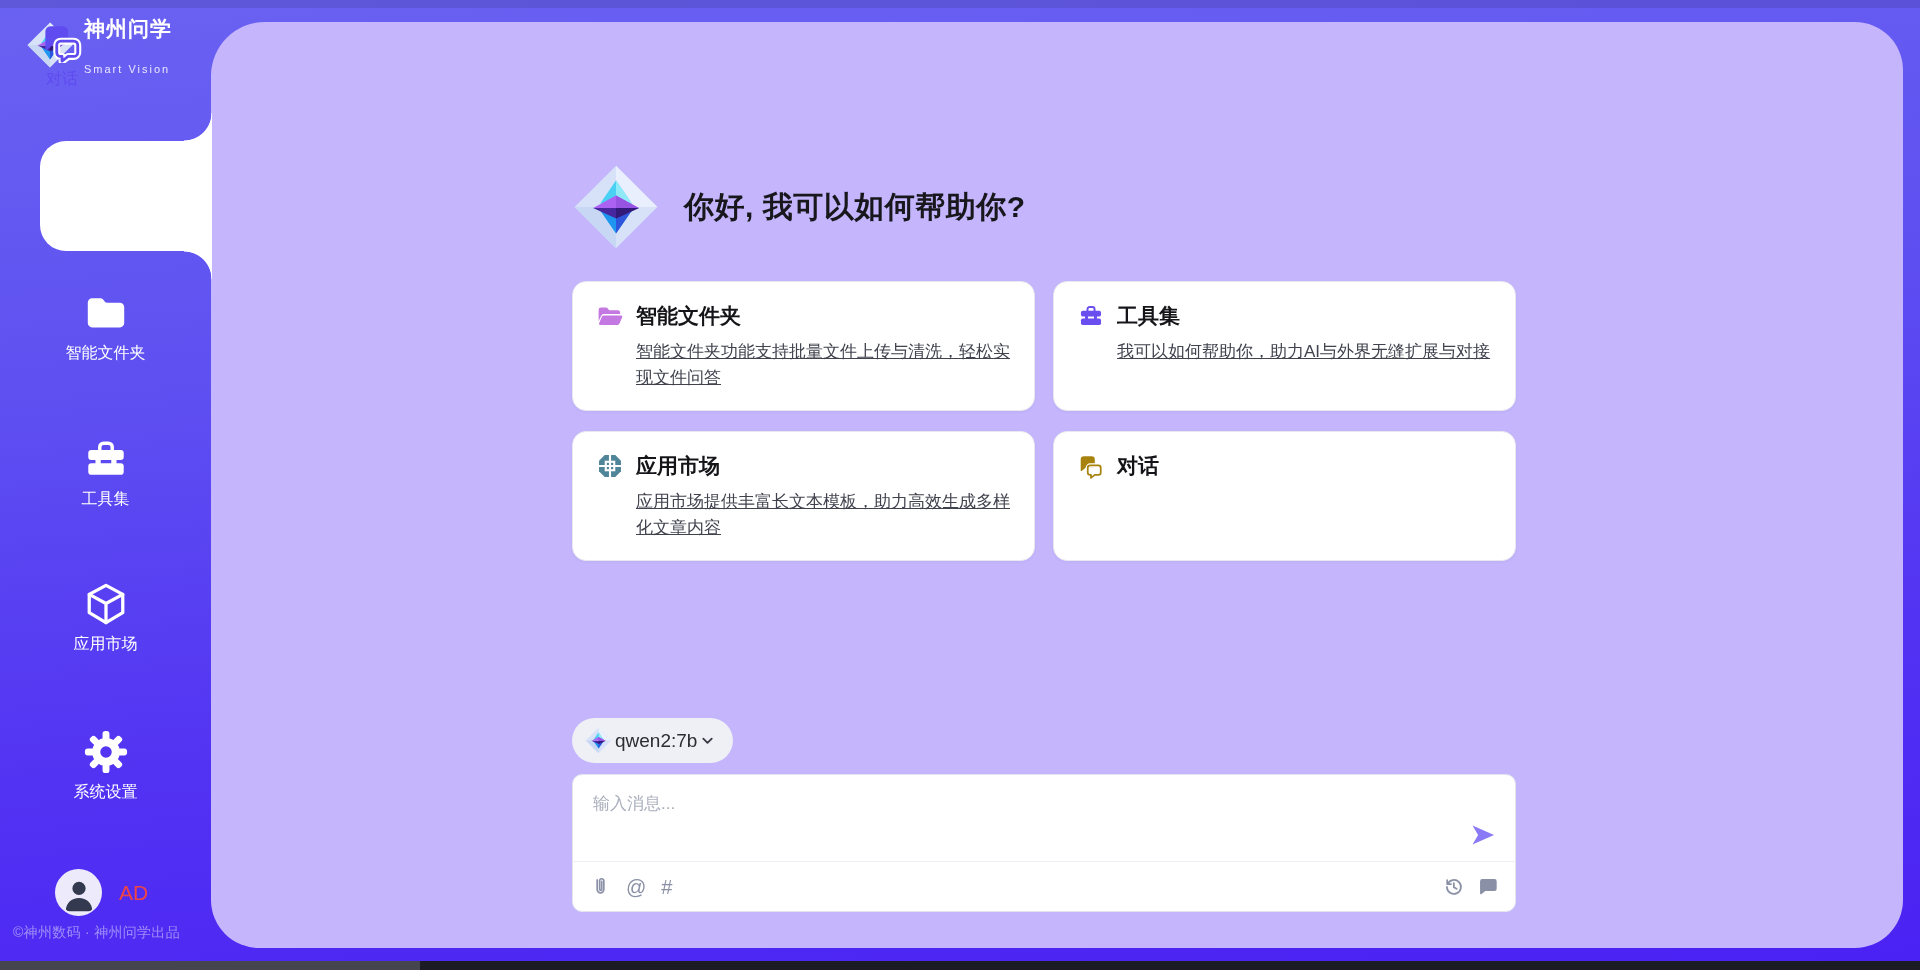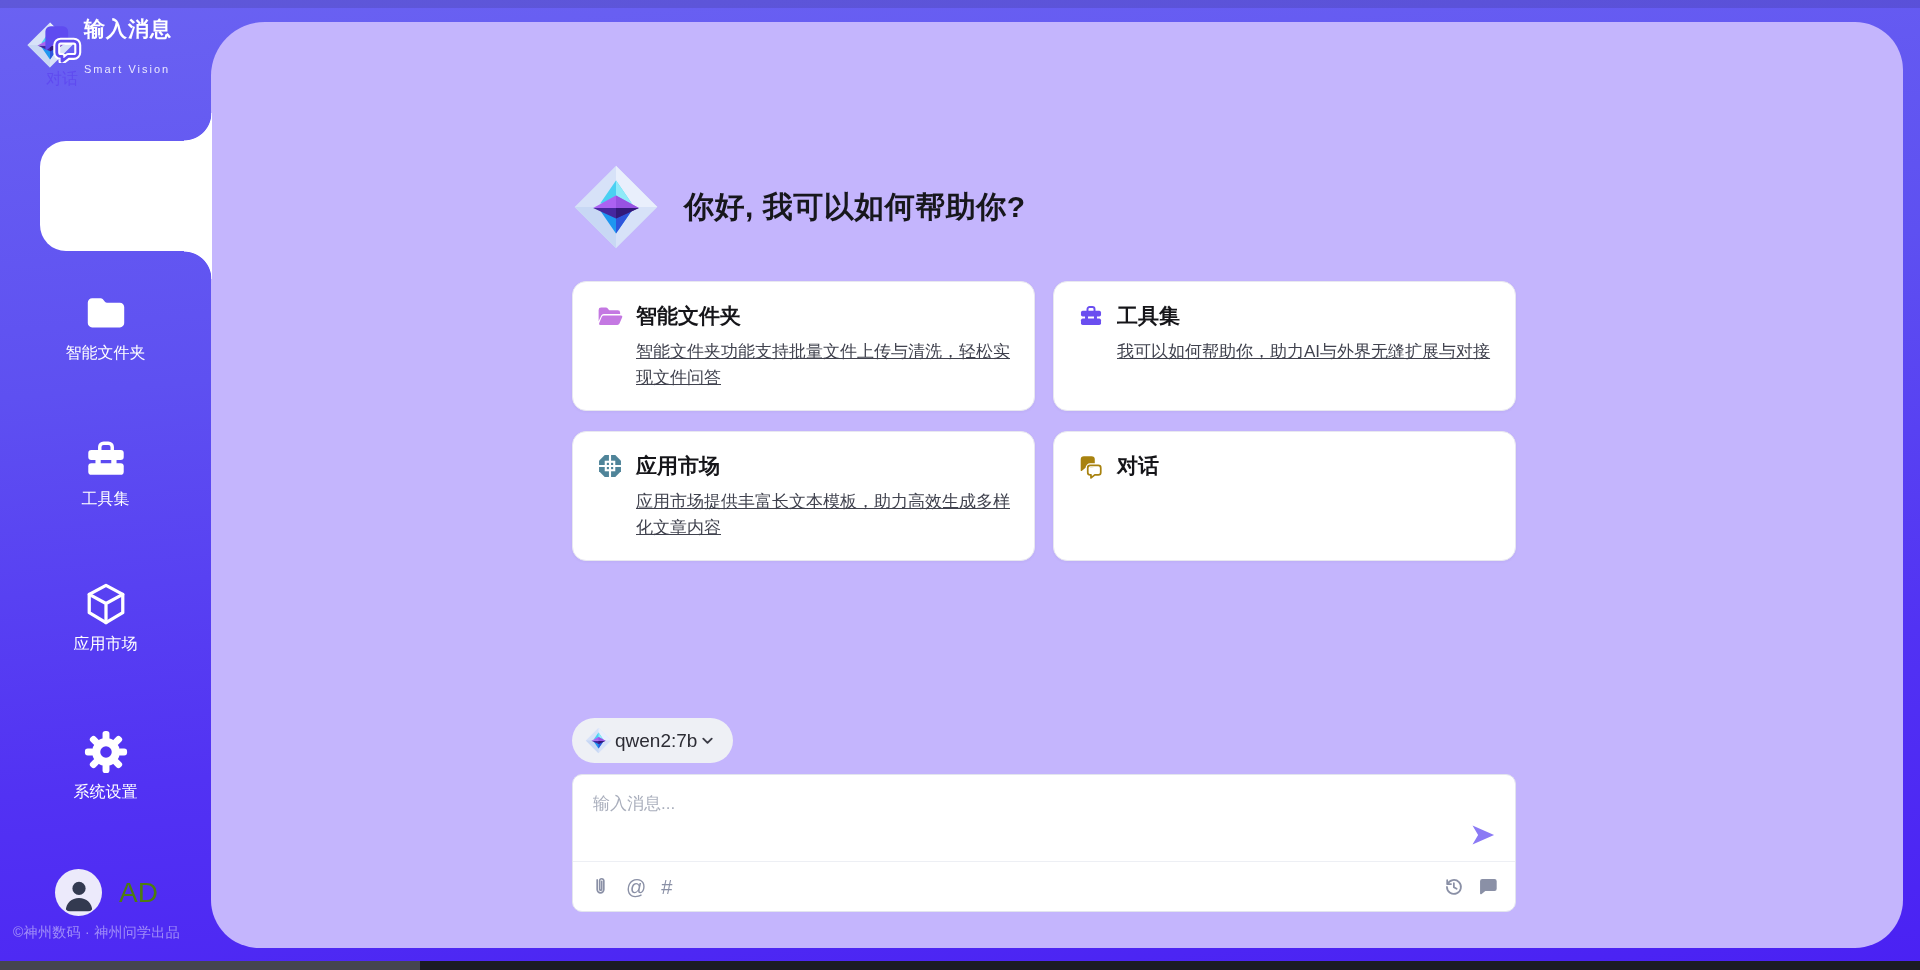--- a/index.html
+++ b/index.html
@@ -35,21 +35,21 @@
   .bump-inner { position:absolute; left:0; top:0; width:124px; height:110px; display:flex;
                 flex-direction:column; align-items:center; justify-content:center; gap:6px;
                 color:#5f4bf0; --gap:#fff; }
   .bump-inner svg { width:42px; height:42px; display:block; }
   .bump-inner .nav-label { color:#5f4bf0; }
 
   .user-row { position:absolute; left:55px; top:869px; display:flex; align-items:center; gap:17px; cursor:pointer; }
   .avatar { width:47px; height:47px; border-radius:50%; background:#eceafb; color:#333a50;
             display:flex; align-items:center; justify-content:center; }
   .avatar svg { width:44px; height:44px; display:block; }
-  .user-name { color:#4d7c0f; font-size:28px; }
+  .user-name { color:#ef4444; font-size:21px; }
   .sidebar-footer { position:absolute; left:13px; top:924px; width:200px;
                     font-size:14px; color:rgba(255,255,255,.45); letter-spacing:.3px; }
 
   
   .greeting { margin-top:141px; display:flex; align-items:center; gap:24px; }
   .greeting-logo svg { width:88px; height:88px; display:block; }
   .greeting h1 { font-size:30px; font-weight:800; color:#17171c; letter-spacing:.5px; }
 
   
   .cards { margin-top:30px; display:grid; grid-template-columns:1fr 1fr; gap:20px 18px; }
@@ -309,21 +309,21 @@
   </div>
 </main>
 
 <div class="brand">
   <span class="brand-logo">
       <svg>
         <use href="#sym-diamond"></use>
       </svg>
     </span>
   <span>
-    <div class="brand-name">输入消息</div>
+    <div class="brand-name">神州问学</div>
     <div class="brand-sub">Smart Vision</div>
   </span>
 </div>
 
 <div class="bump"></div>
 <div class="fillet top"></div>
 <div class="fillet bottom"></div>
 <div class="bump-inner">
   <span>
       <svg>

